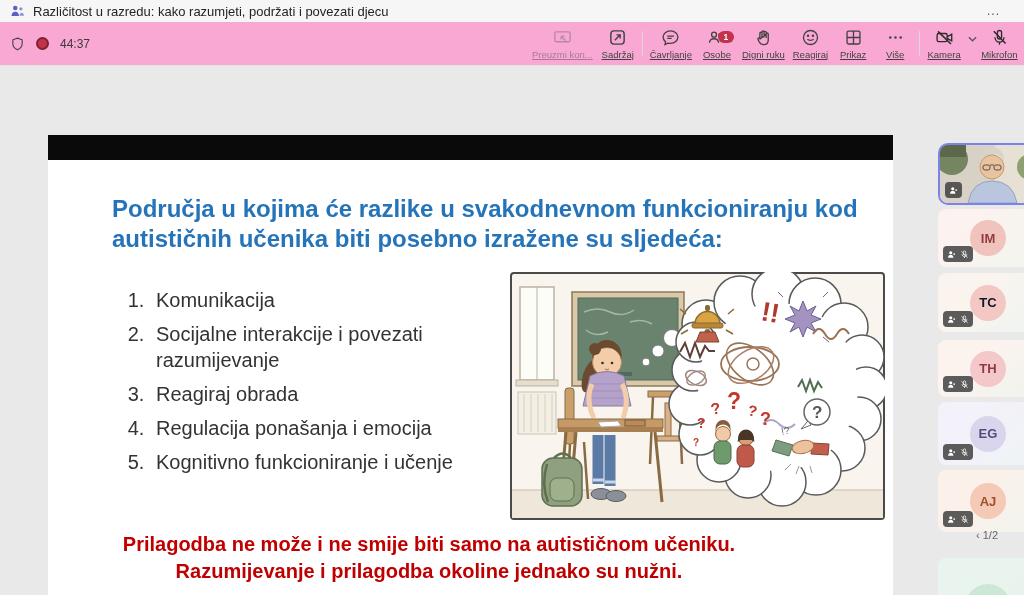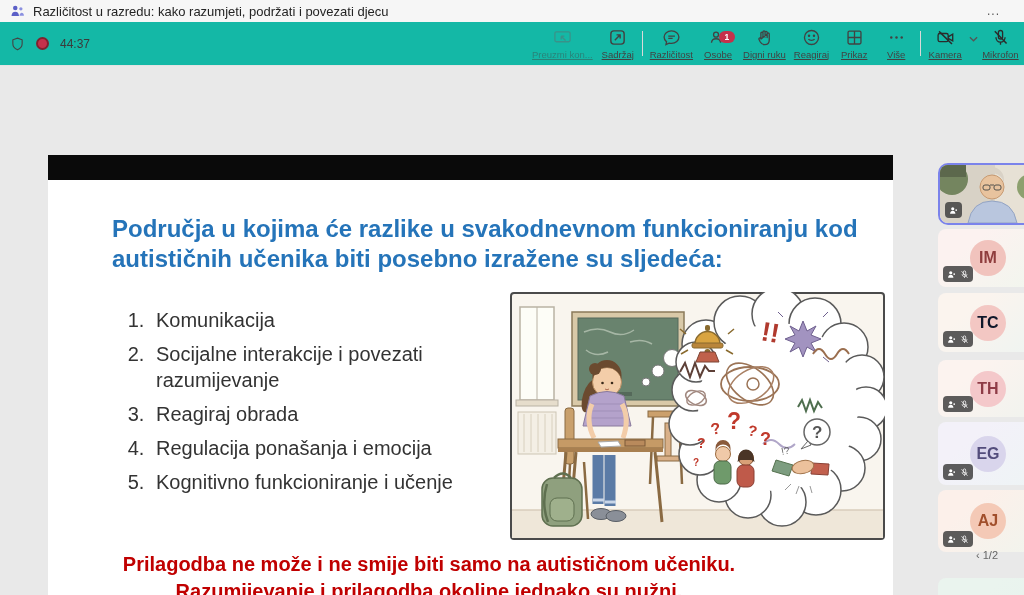--- a/index.html
+++ b/index.html
@@ -8,62 +8,62 @@
 
   
   .titlebar{position:absolute;top:0;left:0;right:0;height:22px;background:#f6f6f6;
             display:flex;align-items:center;padding:0 10px;gap:8px;z-index:9;
             border-bottom:1px solid #ececec;}
   .titlebar .title{font-size:13px;color:#242424;}
   .titlebar .overflow{margin-left:auto;color:#555;font-size:12px;letter-spacing:1px;
             padding:0 14px;cursor:pointer;}
 
   
-  .toolbar{position:absolute;top:22px;left:0;right:0;height:43px;background:#14b8a6;
+  .toolbar{position:absolute;top:22px;left:0;right:0;height:43px;background:#f9a8d4;
            border-bottom:1px solid #e3e3e3;z-index:9;}
   .left-cluster{position:absolute;left:10px;top:0;height:43px;display:flex;
                 align-items:center;gap:11px;}
   .rec-dot{width:13px;height:13px;border-radius:50%;background:#c4314b;
            border:2px solid #7e222f;box-sizing:border-box;}
   .timer{font-size:12px;color:#3b3b3b;}
   .controls{position:absolute;left:528px;top:0;height:43px;display:flex;align-items:stretch;}
   .tb-btn{display:flex;flex-direction:column;align-items:center;justify-content:center;
           gap:2px;padding:0 4px;cursor:pointer;position:relative;min-width:34px;}
   .tb-btn .lbl{font-size:9.5px;color:#424242;white-space:nowrap;text-decoration:underline;}
   .tb-btn.disabled{opacity:.45;cursor:default;}
   .tb-divider{width:1px;background:#d9d9d9;margin:9px 3px;}
   .nbadge{position:absolute;top:3px;left:55%;background:#c4314b;color:#fff;
           font-size:8.5px;font-weight:bold;min-width:12px;height:12px;border-radius:7px;
           display:flex;align-items:center;justify-content:center;padding:0 2px;}
   .split{padding-right:16px;}
   .chev{position:absolute;right:0;top:14px;}
 
   
-  .stage{position:absolute;top:65px;left:0;right:0;bottom:0;background:#e9e9e9;margin-top:20px;}
+  .stage{position:absolute;top:65px;left:0;right:0;bottom:0;background:#e9e9e9;}
   .slide{position:absolute;left:48px;top:70px;width:845px;height:525px;background:#0a0a0a;}
   .slide-white{position:absolute;left:0;top:25px;width:845px;height:473px;background:#fff;}
   .slide-title{position:absolute;left:64px;top:34px;font-size:24px;font-weight:600;
                color:#2574b9;line-height:30px;}
   .slide-list{position:absolute;left:74px;top:127px;margin:0;padding-left:28px;
               font-size:20px;color:#333;width:356px;}
   .slide-list li{margin-bottom:8px;line-height:26px;padding-left:6px;}
   .warning{position:absolute;left:0;top:371px;width:762px;text-align:center;
            font-size:20px;font-weight:600;color:#c00000;line-height:27px;}
   .illustration{position:absolute;left:462px;top:112px;}
 
   
   .tile{position:absolute;left:938px;width:100px;border-radius:8px;overflow:hidden;
         cursor:pointer;box-sizing:border-box;background:#f4f1ee;}
   .t0{top:78px;height:62px;border:2.5px solid #7b83eb;border-radius:10px;}
   .t1{top:144px;height:58px;} .t2{top:208px;height:59px;}
   .t3{top:275px;height:57px;} .t4{top:337px;height:63px;}
   .t5{top:405px;height:62px;} .t6{top:493px;height:97px;}
   .initials{position:absolute;left:50%;top:50%;transform:translate(-50%,-50%);
             width:36px;height:36px;border-radius:50%;display:flex;align-items:center;
-            justify-content:center;font-size:16px;font-weight:bold;}
+            justify-content:center;font-size:13px;font-weight:bold;}
   .t6 .initials{width:46px;height:46px;font-size:16px;}
   .badges{position:absolute;left:5px;bottom:5px;display:flex;gap:3px;}
   .badge{background:rgba(60,60,60,.83);border-radius:4px;padding:2px 4px;
          display:flex;align-items:center;gap:4px;height:12px;}
   .pagination{position:absolute;left:976px;top:464px;font-size:11px;color:#666;
               cursor:pointer;white-space:nowrap;}
   svg{display:block;}
 </style>
 </head>
 <body>
@@ -116,21 +116,21 @@
 
     <div class="tb-divider"></div>
 
     <div class="tb-btn">
       <span>
         <svg width="19" height="19" viewBox="0 0 20 20" fill="none" stroke="#424242" stroke-width="1.4">
           <path d="M10 3 C5.6 3 2.2 5.9 2.2 9.6 c0 2 1 3.8 2.6 5 L4.2 17.4 l3.2-1.5 c.8.2 1.7.3 2.6.3 4.4 0 7.8-2.9 7.8-6.6 C17.8 5.9 14.4 3 10 3 Z"></path>
           <path d="M6.6 8.6 h7 M6.6 11 h4.6"></path>
         </svg>
       </span>
-      <span class="lbl">Različitost</span>
+      <span class="lbl">Čavrljanje</span>
     </div>
 
     <div class="tb-btn">
       <span style="position:relative">
         <svg width="19" height="19" viewBox="0 0 20 20" fill="none" stroke="#424242" stroke-width="1.4">
           <circle cx="7.4" cy="7" r="2.6"></circle>
           <path d="M2.6 15.6 c.2-2.8 2.2-4.3 4.8-4.3 s4.6 1.5 4.8 4.3"></path>
           <circle cx="14.4" cy="7.6" r="2"></circle>
           <path d="M13.6 11.5 c2.2-.3 3.8 1.2 4 3.6"></path>
         </svg>

